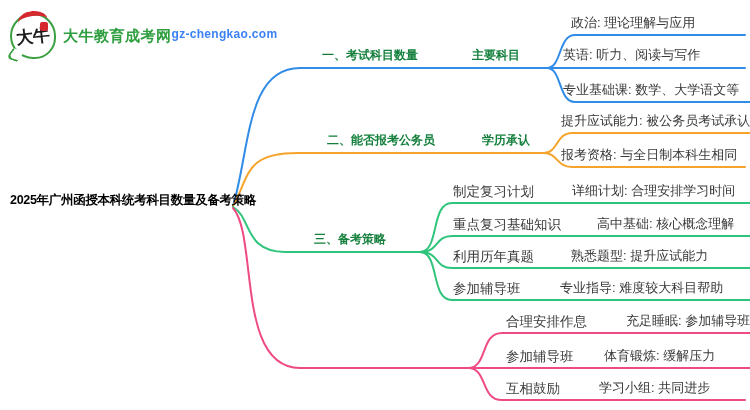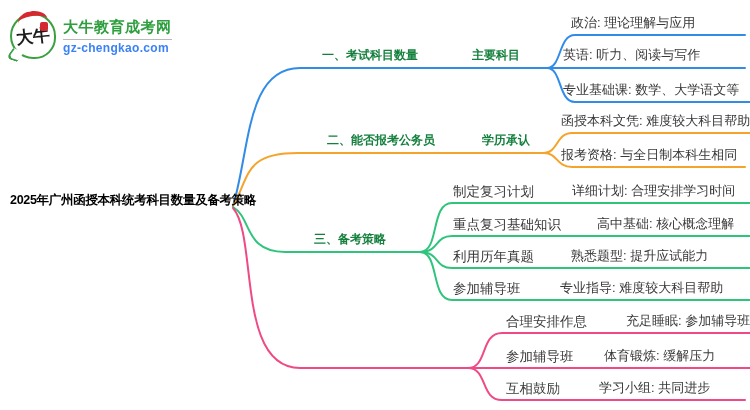--- a/index.html
+++ b/index.html
@@ -25,21 +25,21 @@
   .mark{position:relative;width:42px;height:42px;background:#fff;border:2px solid #3aa040;
         border-radius:50% 50% 46% 50%;display:flex;align-items:center;justify-content:center;}
   .mark:before{content:"";position:absolute;left:-3px;bottom:-4px;width:10px;height:10px;
         background:#fff;border-left:2px solid #3aa040;border-bottom:2px solid #3aa040;
         transform:rotate(18deg) skew(-18deg);border-radius:0 0 0 6px;}
   .arc{position:absolute;top:-4px;left:6px;width:30px;height:16px;border-top:5px solid #d4292e;
         border-radius:50%;transform:rotate(-8deg);}
   .mark-txt{font-family:"DejaVu Serif","Liberation Serif",serif;font-size:17px;font-weight:700;
         color:#1c1c1c;transform:rotate(-6deg);}
   .seal{position:absolute;right:6px;top:7px;width:8px;height:9px;background:#d4292e;border-radius:2px;}
-  .logo-txt{display:flex;flex-direction:column;}
+  .logo-txt{display:flex;flex-direction:row;}
   .logo-title{font-size:15px;font-weight:700;color:#2f9e3f;letter-spacing:.5px;}
   .logo-divider{height:1px;background:#b9b9b9;margin:2px 0 1px 0;}
   .logo-domain{font-size:12px;font-weight:700;color:#3b82f6;letter-spacing:.3px;}
 </style>
 </head>
 <body>
 
 <div class="stage">
 
   <svg class="links" width="750" height="410" viewBox="0 0 750 410">
@@ -81,21 +81,21 @@
   <div class="node root" style="left:10px;top:193px">2025年广州函授本科统考科目数量及备考策略</div>
 
   <div class="node blabel" style="left:322px;top:49px">一、考试科目数量</div>
   <div class="node blabel" style="left:472px;top:49px">主要科目</div>
   <div class="node leaf" style="left:571px;top:16px">政治: 理论理解与应用</div>
   <div class="node leaf" style="left:563px;top:48px">英语: 听力、阅读与写作</div>
   <div class="node leaf" style="left:563px;top:83px">专业基础课: 数学、大学语文等</div>
 
   <div class="node blabel" style="left:327px;top:134px">二、能否报考公务员</div>
   <div class="node blabel" style="left:482px;top:134px">学历承认</div>
-  <div class="node leaf" style="left:561px;top:114px">函授本科文凭: 难度较大科目帮助</div>
+  <div class="node leaf" style="left:561px;top:114px">提升应试能力: 被公务员考试承认</div>
   <div class="node leaf" style="left:561px;top:148px">报考资格: 与全日制本科生相同</div>
 
   <div class="node blabel" style="left:314px;top:233px">三、备考策略</div>
   <div class="node mid" style="left:453px;top:184px">制定复习计划</div>
   <div class="node leaf" style="left:572px;top:184px">详细计划: 合理安排学习时间</div>
   <div class="node mid" style="left:453px;top:217px">重点复习基础知识</div>
   <div class="node leaf" style="left:597px;top:217px">高中基础: 核心概念理解</div>
   <div class="node mid" style="left:453px;top:249px">利用历年真题</div>
   <div class="node leaf" style="left:571px;top:249px">熟悉题型: 提升应试能力</div>
   <div class="node mid" style="left:453px;top:281px">参加辅导班</div>

